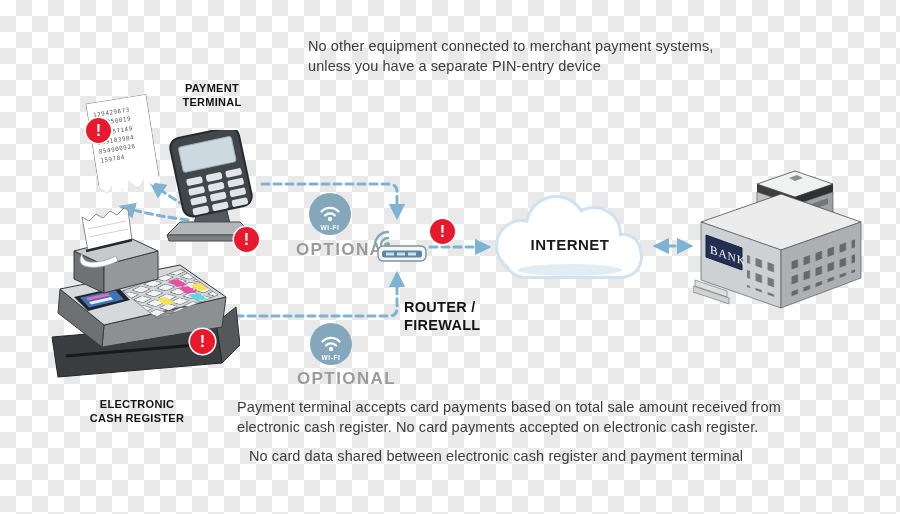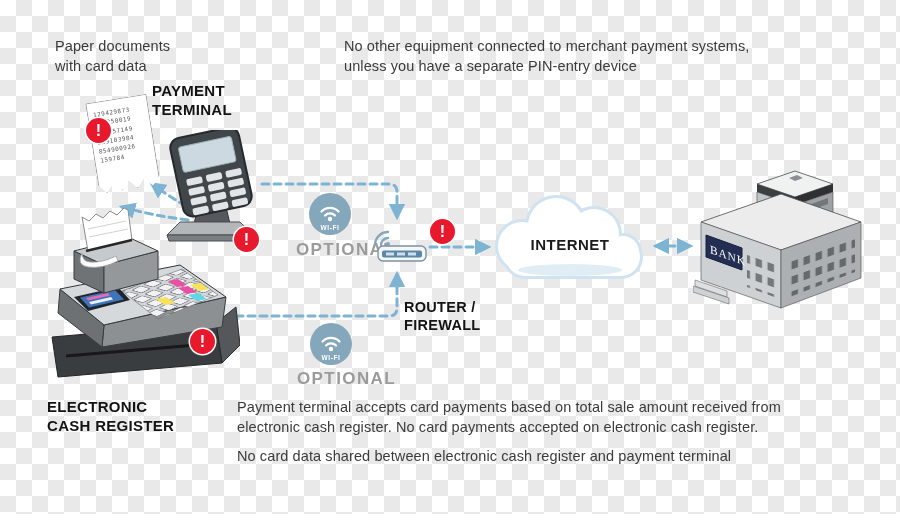--- a/index.html
+++ b/index.html
@@ -12,22 +12,22 @@
       linear-gradient(45deg,#e9e9e9 25%,transparent 25%,transparent 75%,#e9e9e9 75%);
     background-position:0 0,16px 16px;
     background-size:32px 32px;
   }
   .abs{position:absolute;}
   .note{
     position:absolute;font-size:14.5px;color:#3b3b3b;line-height:1.38;
     white-space:pre-line;letter-spacing:.1px;
   }
   .biglabel{
-    position:absolute;font-weight:bold;color:#131313;font-size:15px;
-    line-height:1.25;white-space:pre-line;text-align:left;letter-spacing:.3px;
+    position:absolute;font-weight:bold;color:#131313;font-size:11px;
+    line-height:1.25;white-space:pre-line;text-align:center;letter-spacing:.3px;
   }
   .biglabel.left{text-align:left;margin-top:32px;}
   .optional{
     position:absolute;font-weight:bold;font-size:17px;letter-spacing:1.4px;
     color:#9b9b9b;
   }
   .badge{
     position:absolute;width:25px;height:25px;border-radius:50%;
     background:#e8192c;color:#fff;font-weight:bold;font-size:16px;
     display:flex;align-items:center;justify-content:center;
@@ -65,29 +65,27 @@
     <g fill="none" stroke="#7db3d3" stroke-width="3" stroke-dasharray="7 5" stroke-linecap="round">
       <path d="M196,212 C180,203 166,194 152,184" marker-end="url(#arr)"></path>
       <path d="M188,220 C165,217 143,213 122,207" marker-end="url(#arr)"></path>
       <path d="M262,184 L389,184 Q397,184 397,192 L397,217" marker-end="url(#arr)"></path>
       <path d="M236,316 L389,316 Q397,316 397,308 L397,274" marker-end="url(#arr)"></path>
       <path d="M430,247 L488,247" marker-end="url(#arr)"></path>
       <path d="M656,246 L690,246" marker-start="url(#arr)" marker-end="url(#arr)"></path>
     </g>
   </svg>
 
-  <div class="note" style="left:55px;top:36px;width:190px;">Paper documents
-with card data</div>
-
-  <div class="note" style="left:308px;top:36px;width:540px;margin-left:36px;">No other equipment connected to merchant payment systems,
+
+  <div class="note" style="left:308px;top:36px;width:540px;">No other equipment connected to merchant payment systems,
 unless you have a separate PIN-entry device</div>
 
   <div class="note" style="left:237px;top:397px;width:640px;">Payment terminal accepts card payments based on total sale amount received from
 electronic cash register. No card payments accepted on electronic cash register.</div>
-  <div class="note" style="left:237px;top:446px;width:640px;">No card data shared between electronic cash register and payment terminal</div>
+  <div class="note" style="left:249px;top:446px;width:640px;">No card data shared between electronic cash register and payment terminal</div>
 
   <div class="receipt">
     <div class="paper">
       <div class="receipt-text">129429873
 981250019
 340257149
 829103984
 854900926
 159784</div>
     </div>

